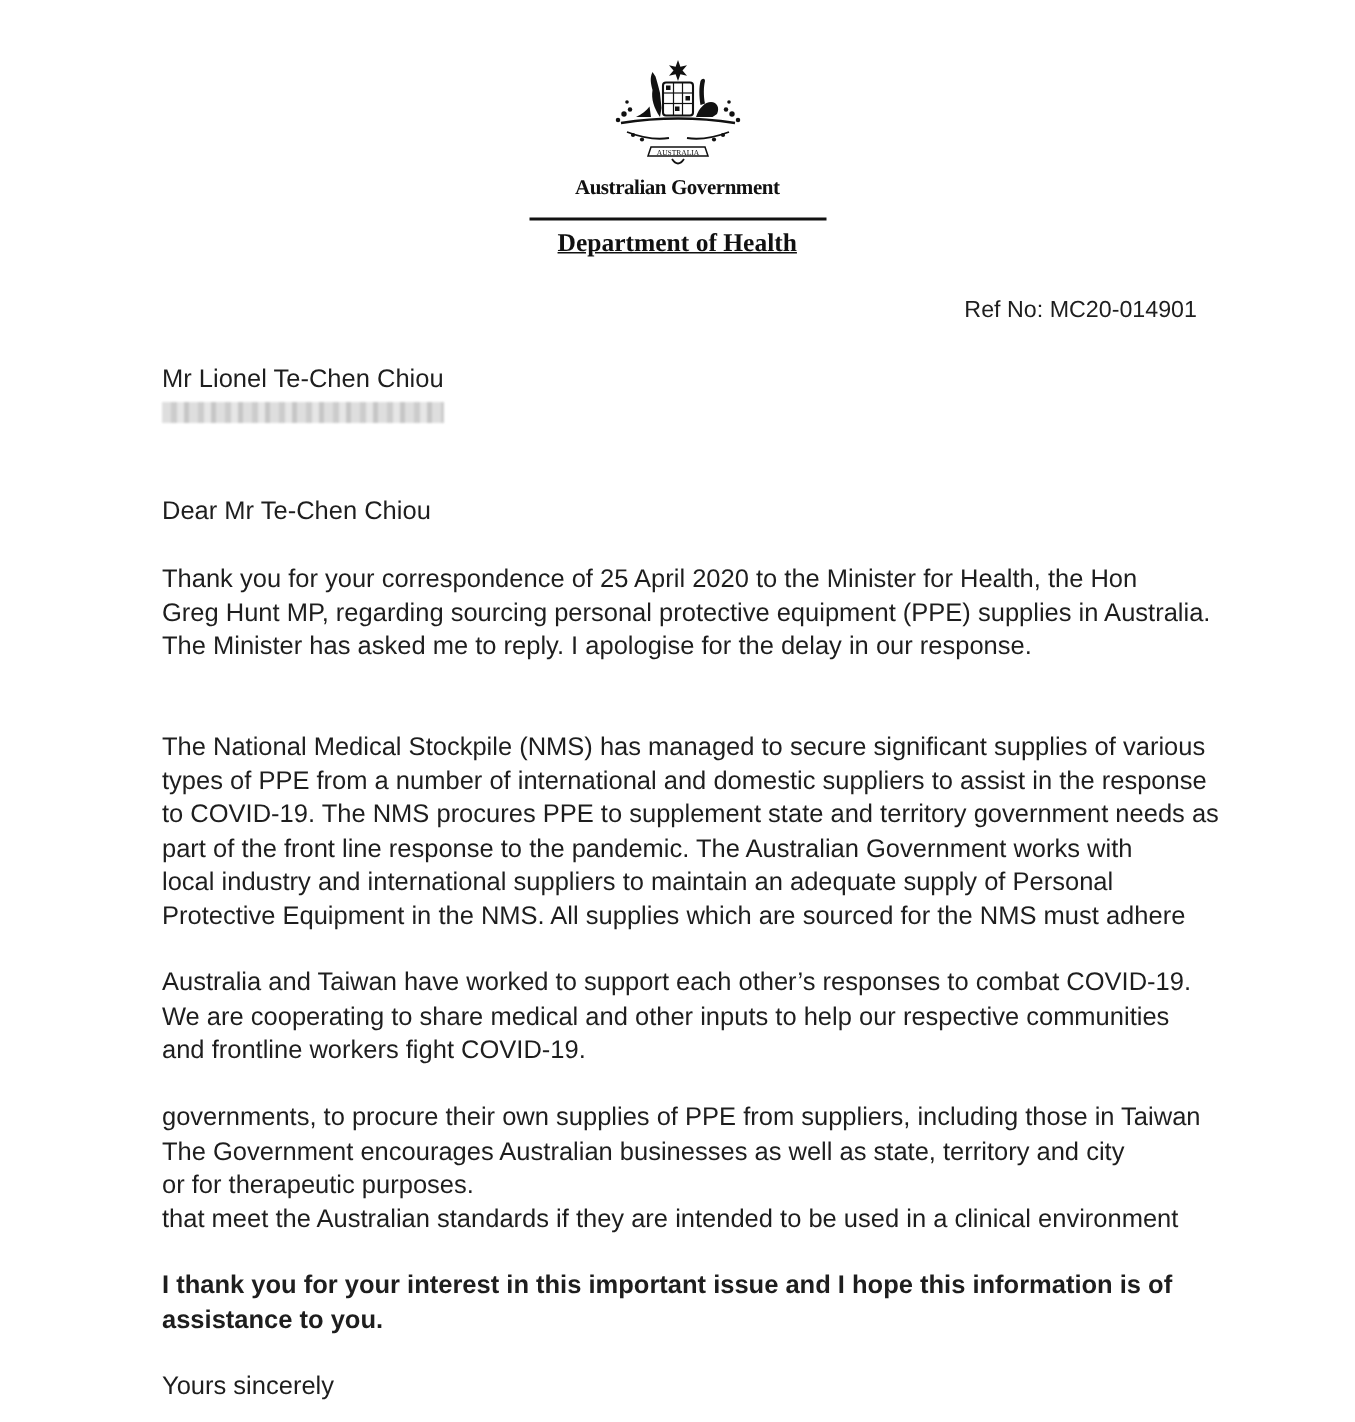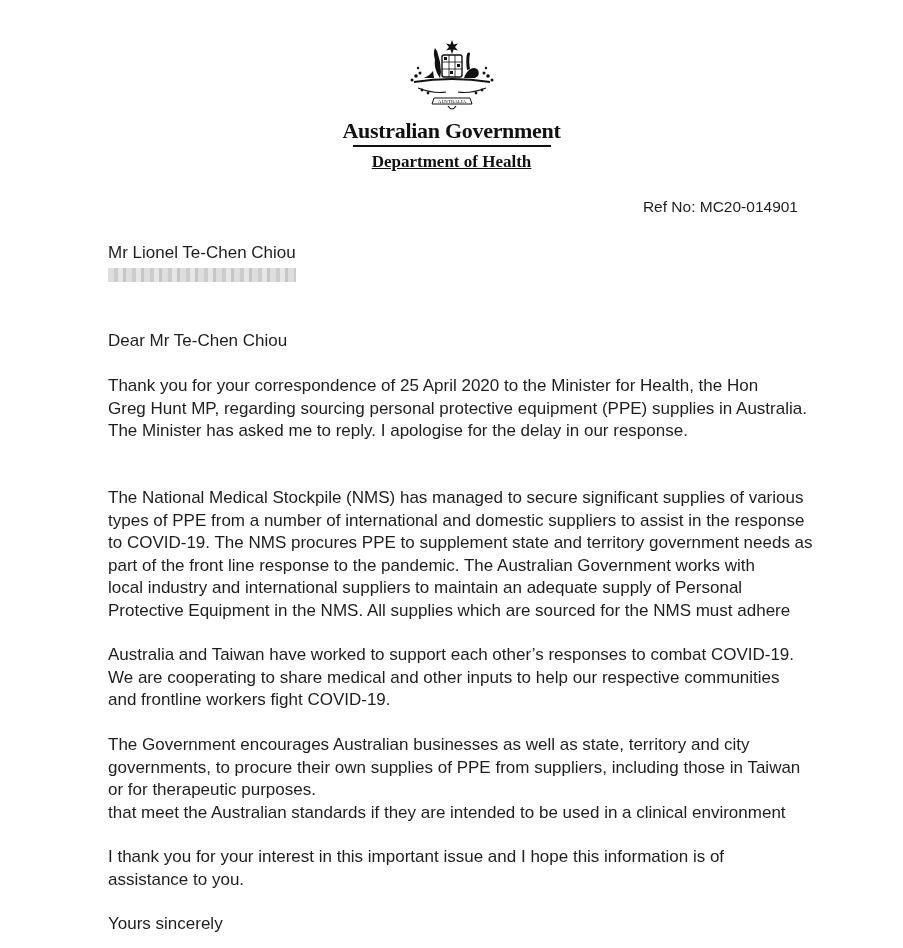--- a/index.html
+++ b/index.html
@@ -1,36 +1,36 @@
 <!DOCTYPE html>
 <html><head>
 <meta charset="utf-8">
 <style>
   html, body { margin: 0; padding: 0; background: #ffffff; }
   body { width: 903px; height: 948px; overflow: hidden; position: relative;
          font-family: "Liberation Sans", sans-serif; color: #1e1e1e; }
   .crest { position: absolute; left: 400px; top: 38px; width: 104px; height: 76px; }
   .gov-title { position: absolute; left: 340px; width: 223px; top: 118px; text-align: center;
-               font-family: "Liberation Serif", serif; font-weight: bold; font-size: 22px; color: #111; letter-spacing: -0.3px; }
+               font-family: "Liberation Serif", serif; font-weight: bold; font-size: 14px; color: #111; letter-spacing: -0.3px; }
   .gov-rule { position: absolute; left: 353px; width: 198px; top: 145px; height: 2px; background: #111; }
   .dept-title { position: absolute; left: 340px; width: 223px; top: 152px; text-align: center;
                 font-family: "Liberation Serif", serif; font-weight: bold; font-size: 17px; color: #111; text-decoration: underline; }
   .ref { position: absolute; right: 105px; top: 198px; font-size: 15.5px; }
   .letter { position: absolute; left: 108px; width: 700px; font-size: 17px; line-height: 22.6px; }
   .letter p { margin: 0; white-space: nowrap; }
   .addressee { top: 242px; }
   .email-redacted { display: inline-block; width: 188px; height: 14px; margin-top: 3px;
     background: repeating-linear-gradient(90deg, #d9d9d9 0 6px, #c4c4c4 6px 10px, #e2e2e2 10px 15px, #bdbdbd 15px 18px);
     filter: blur(0.6px); opacity: 0.85; }
   .salutation { top: 330px; }
   .p1 { top: 375px; }
   .p2 { top: 487px; }
   .p3 { top: 644px; }
   .p4 { top: 734px; }
-  .p5 { top: 846px; }
+  .p5 { top: 846px; font-weight: bold; }
   .closing { top: 913px; }
 </style>
 </head>
 <body>
 
 <div>
   <svg class="crest" viewBox="0 0 104 76">
 
     <polygon points="52,2 53.6,6.5 58,5.5 55,9 58,12.5 53.6,11.5 52,16 50.4,11.5 46,12.5 49,9 46,5.5 50.4,6.5" fill="#111"></polygon>
 
@@ -99,22 +99,22 @@
   <p>Protective Equipment in the NMS. All supplies which are sourced for the NMS must adhere</p>
 </div>
 
 <div class="letter p3">
   <p>Australia and Taiwan have worked to support each other’s responses to combat COVID-19.</p>
   <p>We are cooperating to share medical and other inputs to help our respective communities</p>
   <p>and frontline workers fight COVID-19.</p>
 </div>
 
 <div class="letter p4">
+  <p>governments, to procure their own supplies of PPE from suppliers, including those in Taiwan</p>
   <p>The Government encourages Australian businesses as well as state, territory and city</p>
-  <p>governments, to procure their own supplies of PPE from suppliers, including those in Taiwan</p>
   <p>or for therapeutic purposes.</p>
   <p>that meet the Australian standards if they are intended to be used in a clinical environment</p>
 </div>
 
 <div class="letter p5">
   <p>I thank you for your interest in this important issue and I hope this information is of</p>
   <p>assistance to you.</p>
 </div>
 
 <div class="letter closing">

